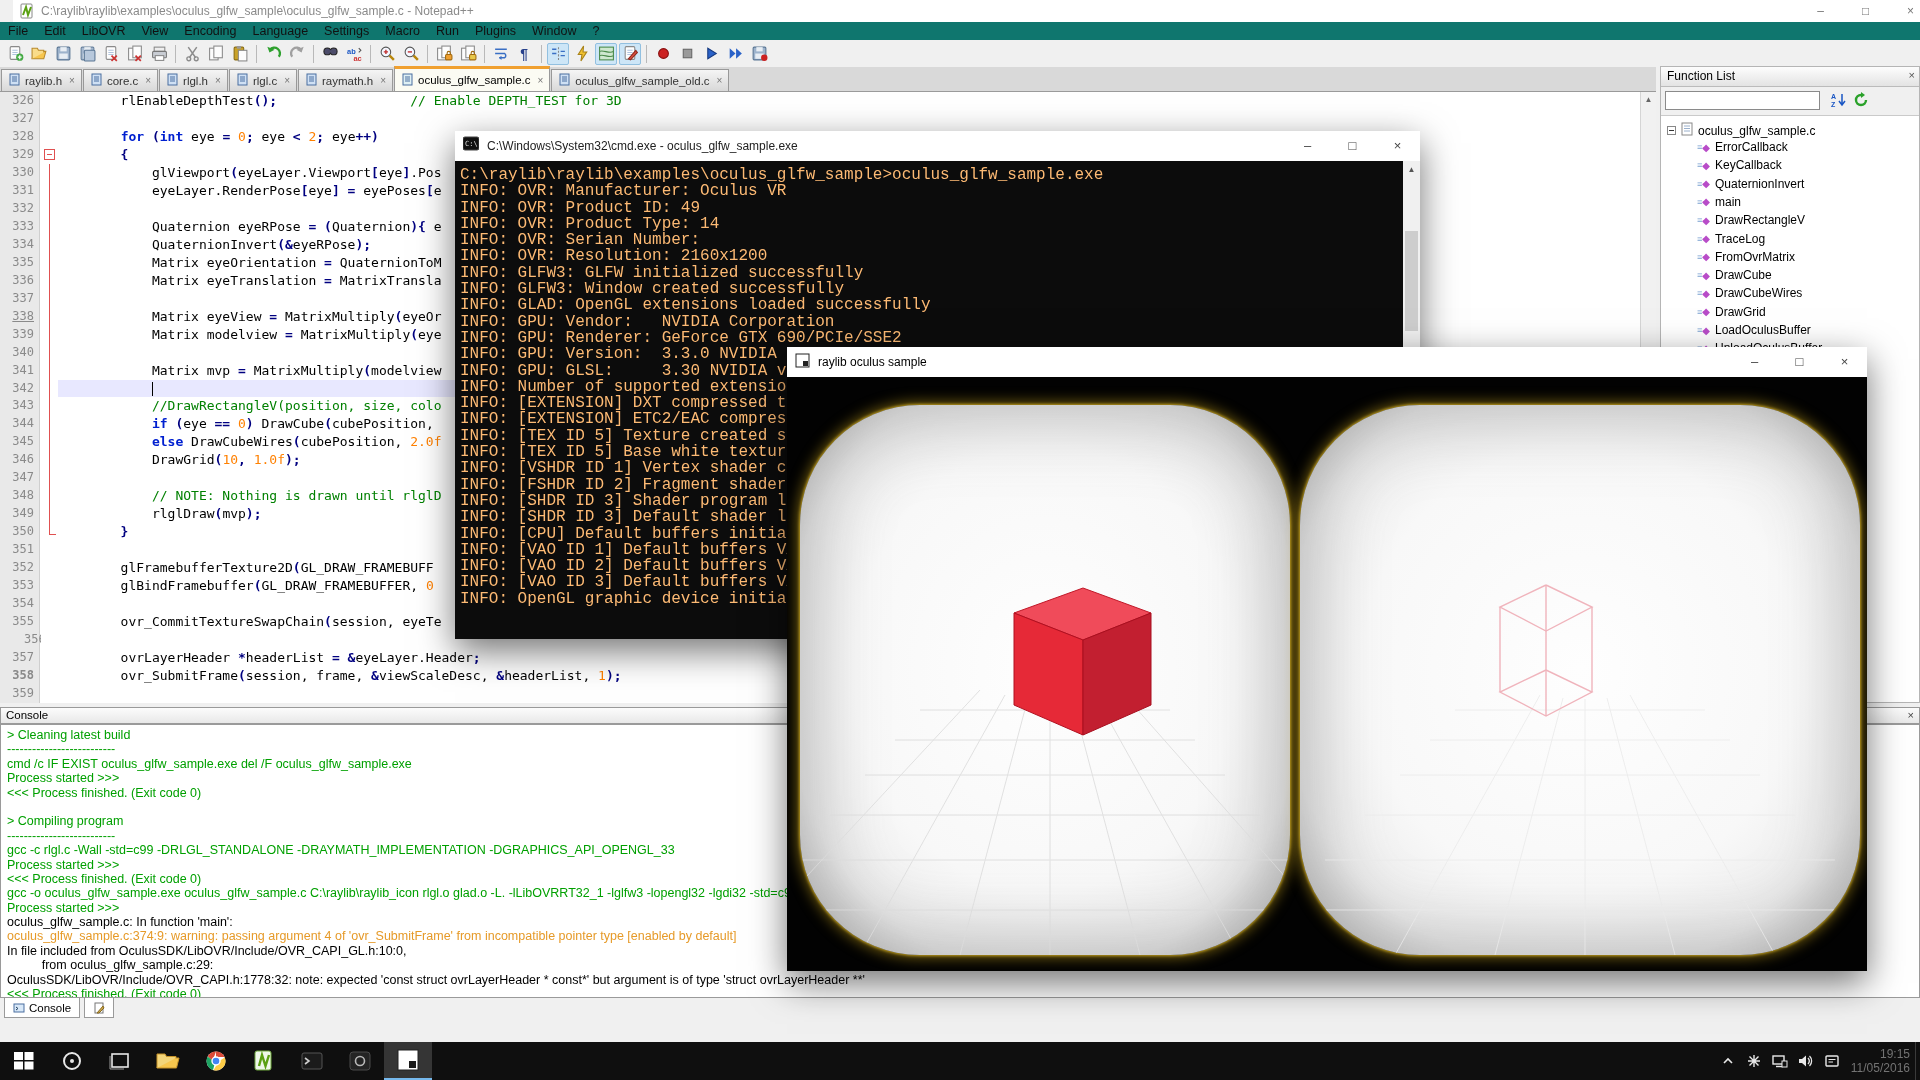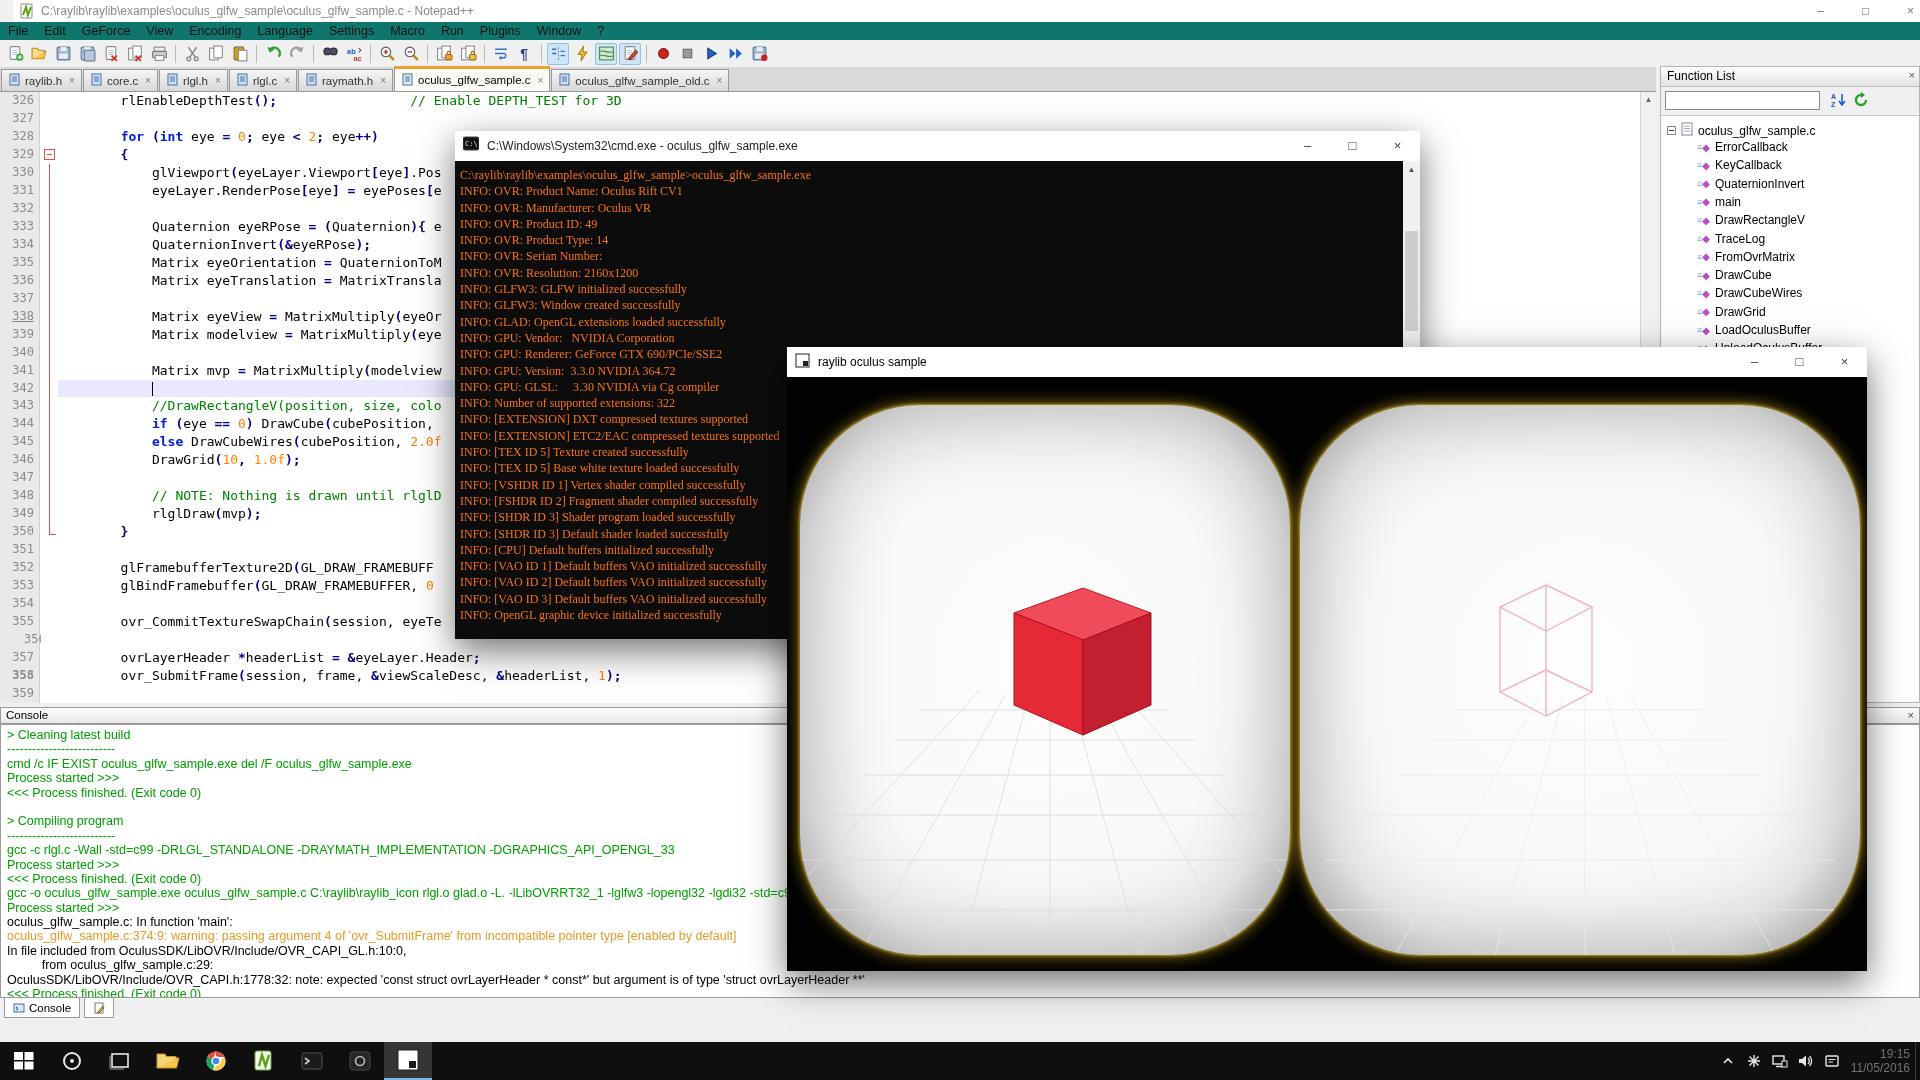--- a/index.html
+++ b/index.html
@@ -93,21 +93,21 @@
   .sb-enc { width:130px; }
   .sb-ins { width:45px; border-right:none; }
 
   
   .cmdwin { left:455px; top:131px; width:965px; height:508px; background:#0c0c0c; z-index:20; }
   .cmd-titlebar { position:absolute; left:0; top:0; width:100%; height:30px; background:#ffffff; display:flex; align-items:center; }
   .cmd-titlebar .ttext { font-size:12px; color:#222; margin-left:8px; }
   .cmd-titlebar .btns { position:absolute; right:0; top:0; height:30px; }
   .cmd-titlebar .wbtn { line-height:30px; }
   .cmd-body { position:absolute; left:0; top:30px; width:948px; height:478px; background:#0c0c0c; overflow:hidden; padding:6px 0 0 5px; }
-  .cmd-line { font-family:Liberation Serif, serif; font-size:12px; color:#f97316; height:16.3px; line-height:16.3px; white-space:pre; }
+  .cmd-line { font-family:Liberation Mono, monospace; font-size:16px; color:#fdba74; height:16.3px; line-height:16.3px; white-space:pre; }
   .cmd-scroll { position:absolute; right:0; top:30px; width:17px; height:478px; background:#f0f0f0; }
   .cmd-scroll .arr { width:100%; height:17px; text-align:center; font-size:8px; color:#555; line-height:17px; }
   .cmd-scroll .thumb { position:absolute; left:2px; top:70px; width:13px; height:100px; background:#cdcdcd; }
 
   
   .raywin { left:787px; top:347px; width:1080px; height:624px; background:#a3a3a3; z-index:30; }
   .ray-titlebar { position:absolute; left:0; top:0; width:100%; height:30px; background:#ffffff; display:flex; align-items:center; }
   .ray-titlebar .ttext { font-size:12px; color:#000; margin-left:8px; }
   .ray-titlebar .btns { position:absolute; right:0; top:0; height:30px; }
   .ray-titlebar .wbtn { line-height:30px; }
@@ -143,21 +143,21 @@
           </svg>
       </span>
       <span class="ttext">C:\raylib\raylib\examples\oculus_glfw_sample\oculus_glfw_sample.c - Notepad++</span>
       <span class="btns">
         <span class="wbtn">–</span><span class="wbtn">□</span><span class="wbtn">×</span>
       </span>
     </div>
     <div class="npp-menubar" id="menubar">
         <span class="menu-item">File</span>
         <span class="menu-item">Edit</span>
-        <span class="menu-item">GeForce</span>
+        <span class="menu-item">LibOVR</span>
         <span class="menu-item">View</span>
         <span class="menu-item">Encoding</span>
         <span class="menu-item">Language</span>
         <span class="menu-item">Settings</span>
         <span class="menu-item">Macro</span>
         <span class="menu-item">Run</span>
         <span class="menu-item">Plugins</span>
         <span class="menu-item">Window</span>
         <span class="menu-item">?</span>
       </div>
@@ -794,21 +794,20 @@
             <text x="2" y="10" font-size="7" fill="#ddd" font-family="monospace">C:\</text>
           </svg>
       </span>
       <span class="ttext">C:\Windows\System32\cmd.exe - oculus_glfw_sample.exe</span>
       <span class="btns">
         <span class="wbtn">–</span><span class="wbtn">□</span><span class="wbtn">×</span>
       </span>
     </div>
     <div class="cmd-body" id="cmdbody">
         <div class="cmd-line">C:\raylib\raylib\examples\oculus_glfw_sample&gt;oculus_glfw_sample.exe</div>
-        <div class="cmd-line">INFO: OVR: Product Name: Oculus Rift CV1</div>
         <div class="cmd-line">INFO: OVR: Manufacturer: Oculus VR</div>
         <div class="cmd-line">INFO: OVR: Product ID: 49</div>
         <div class="cmd-line">INFO: OVR: Product Type: 14</div>
         <div class="cmd-line">INFO: OVR: Serian Number: </div>
         <div class="cmd-line">INFO: OVR: Resolution: 2160x1200</div>
         <div class="cmd-line">INFO: GLFW3: GLFW initialized successfully</div>
         <div class="cmd-line">INFO: GLFW3: Window created successfully</div>
         <div class="cmd-line">INFO: GLAD: OpenGL extensions loaded successfully</div>
         <div class="cmd-line">INFO: GPU: Vendor:   NVIDIA Corporation</div>
         <div class="cmd-line">INFO: GPU: Renderer: GeForce GTX 690/PCIe/SSE2</div>

